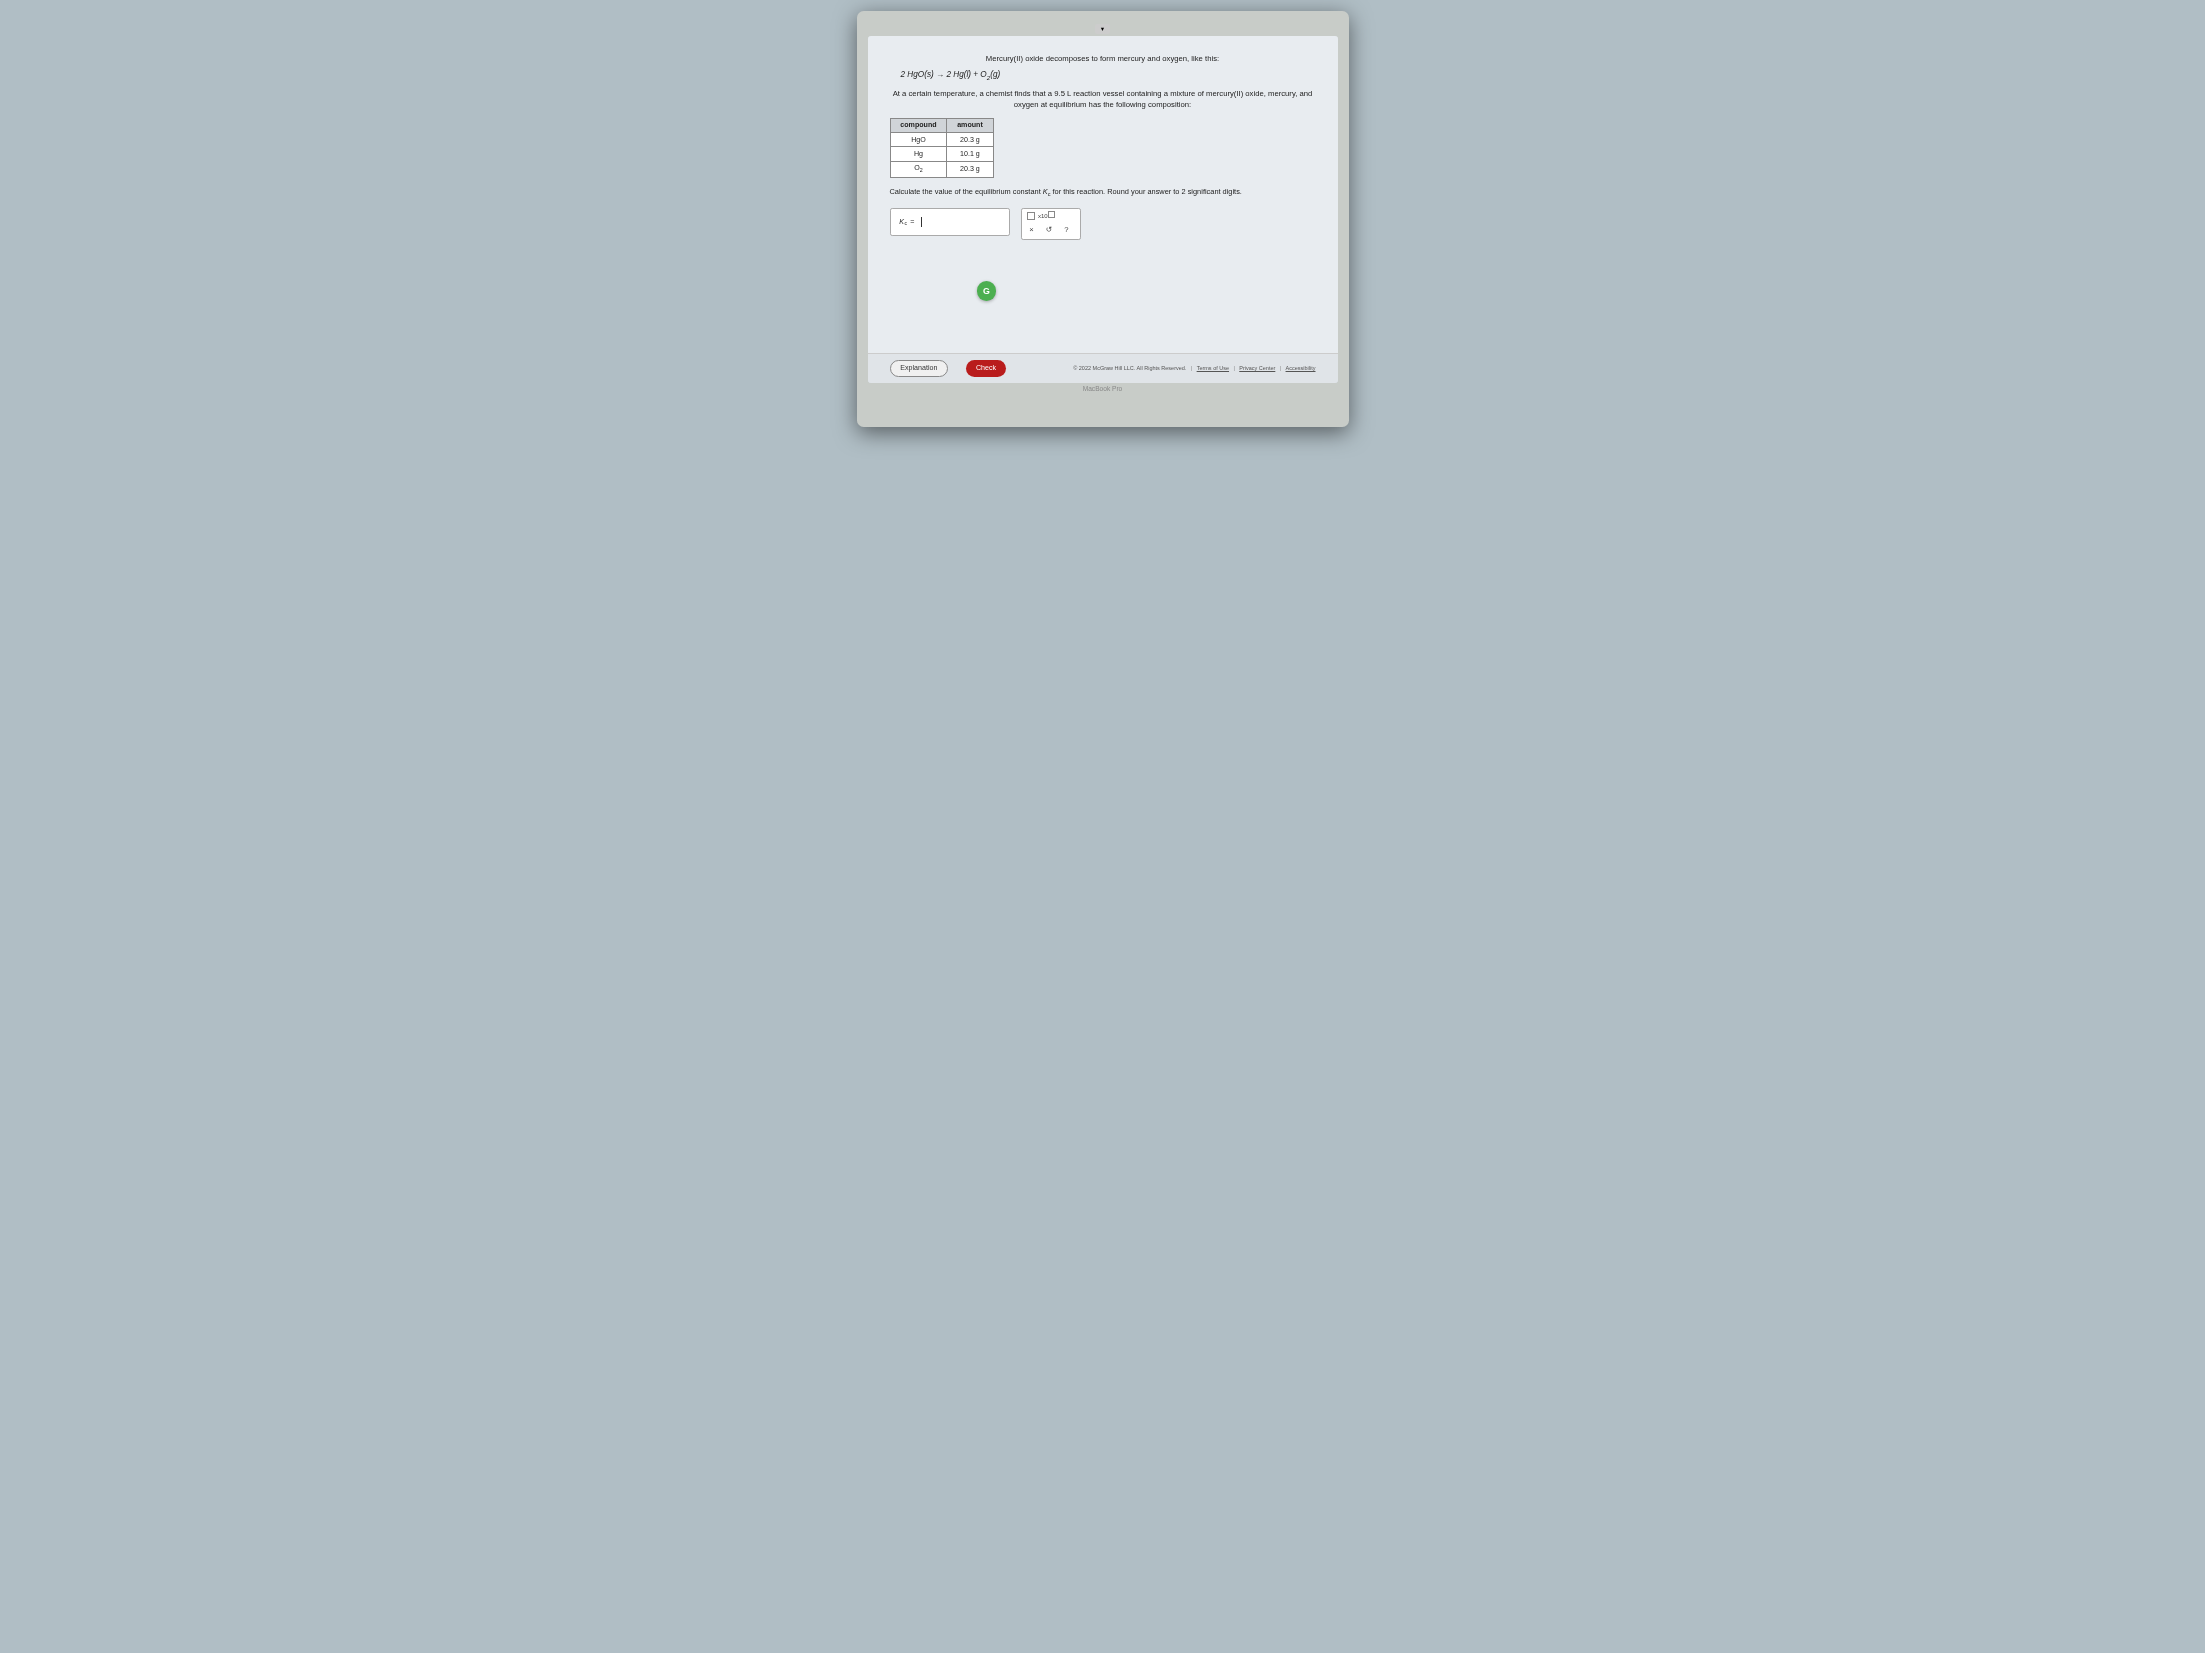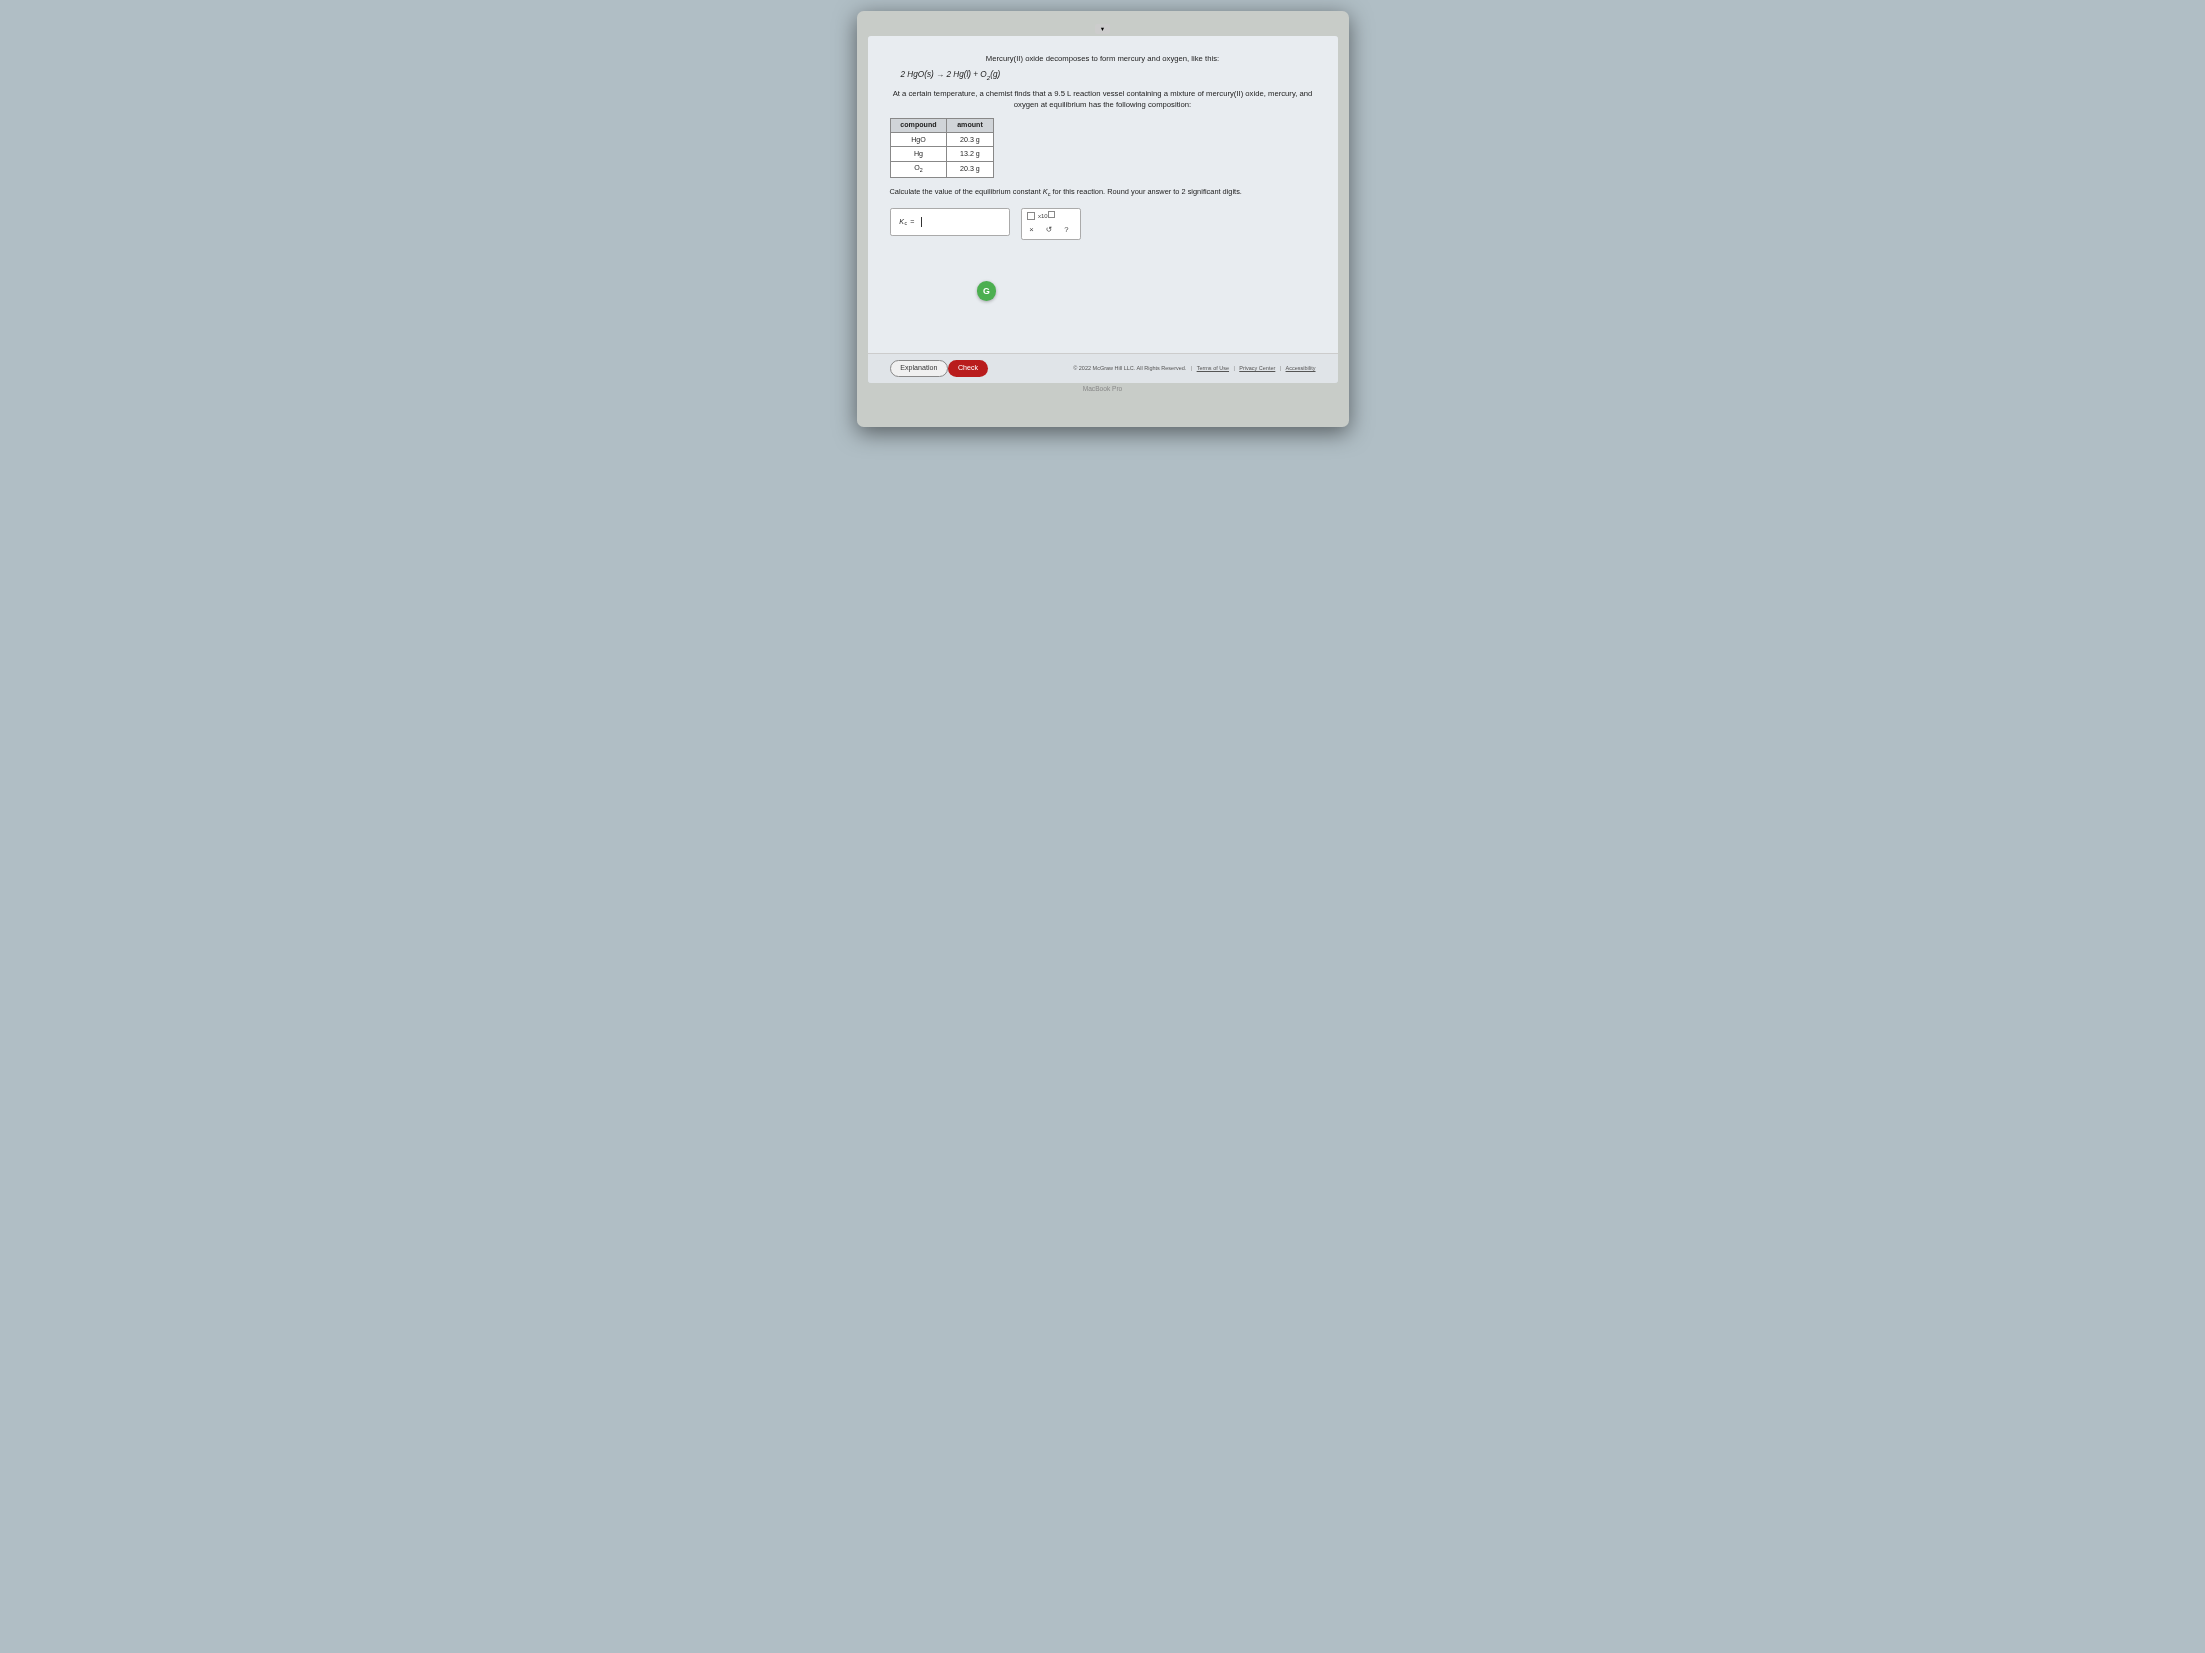--- a/index.html
+++ b/index.html
@@ -216,21 +216,21 @@
       align-items: center;
       padding: 5.5px 22px;
       background: #e0e4e8;
       border-top: 0.5px solid #ccc;
       gap: 5.5px;
       justify-content: space-between;
     }
 
     .bottom-left {
       display: flex;
-      gap: 0;
+      gap: 18px;
     }
 
     .btn-explanation {
       padding: 3.8px 9.8px;
       border: 0.8px solid #888;
       border-radius: 11px;
       background: #f0f0f0;
       font-size: 7.1px;
       color: #333;
       cursor: pointer;
@@ -316,21 +316,21 @@
             <th>amount</th>
           </tr>
         </thead>
         <tbody>
           <tr>
             <td>HgO</td>
             <td>20.3 g</td>
           </tr>
           <tr>
             <td>Hg</td>
-            <td>13.2 g</td>
+            <td>10.1 g</td>
           </tr>
           <tr>
             <td>O<sub>2</sub></td>
             <td>20.3 g</td>
           </tr>
         </tbody>
       </table>
 
       <p class="calculate-text">
         Calculate the value of the equilibrium constant <em>K</em><sub>c</sub> for this reaction. Round your answer to 2 significant digits.

